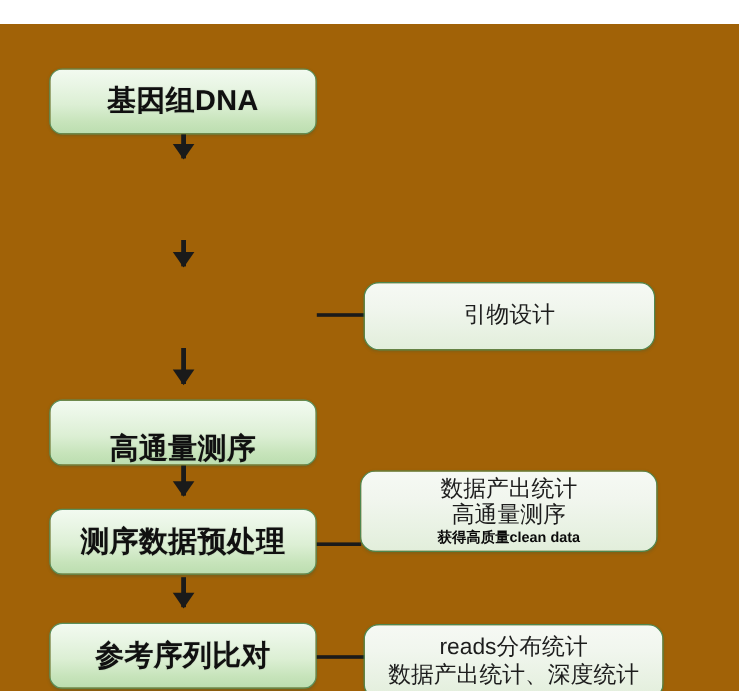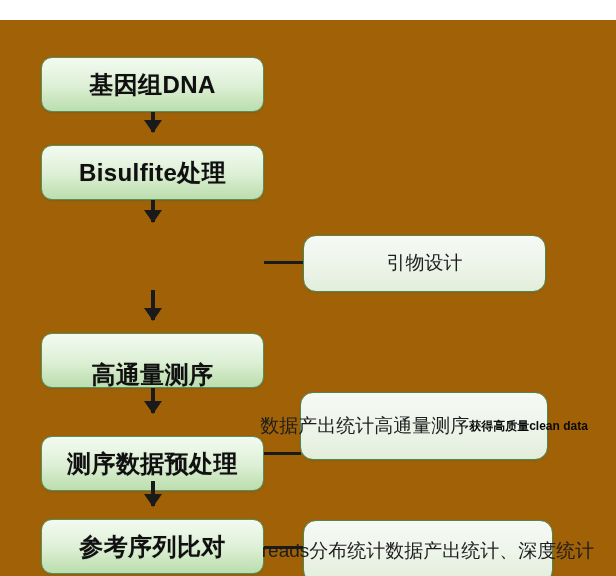--- a/index.html
+++ b/index.html
@@ -59,21 +59,21 @@
     box-sizing: border-box;
     border: 1.8px solid #4f874f;
     border-radius: 13px;
     background: linear-gradient(to bottom,
                 #f6f9f4 0%,
                 #f1f6ee 35%,
                 #e9f2e4 70%,
                 #e2eedb 100%);
     box-shadow: 0 1px 2px rgba(60, 90, 55, 0.25);
     display: flex;
-    flex-direction: row;
+    flex-direction: column;
     align-items: center;
     justify-content: center;
   }
   .note-box .note-line {
     font-size: 19px;
     color: #1d1d1d;
     line-height: 1.18;
     white-space: nowrap;
     text-align: center;
   }
@@ -112,30 +112,27 @@
 </style>
 </head>
 <body>
 
 <div id="flowchart">
 
   <div class="flow-box" style="top:37px;">
     <span class="box-label">基因组DNA</span>
   </div>
 
-  <div class="flow-box" style="top:125px;">
-    <span class="box-label">Bisulfite处理</span>
-  </div>
 
 
   <div class="flow-box" style="top:313px;align-items:flex-end;">
     <span class="box-label">高通量测序</span>
   </div>
 
-  <div class="flow-box" style="top:416px;">
+  <div class="flow-box" style="top:404px;">
     <span class="box-label">测序数据预处理</span>
   </div>
 
   <div class="flow-box" style="top:499px;">
     <span class="box-label">参考序列比对</span>
   </div>
 
   <div class="arrow" style="top:92px;  height:20px;"></div>
   <div class="arrow" style="top:180px; height:22px;"></div>
   <div class="arrow" style="top:270px; height:30px;"></div>

